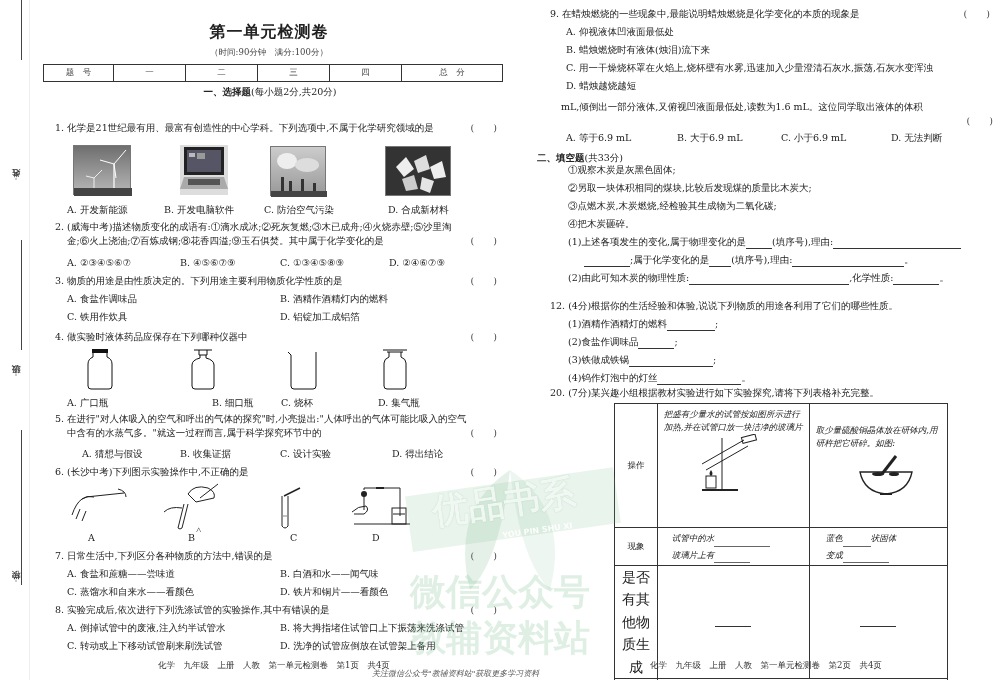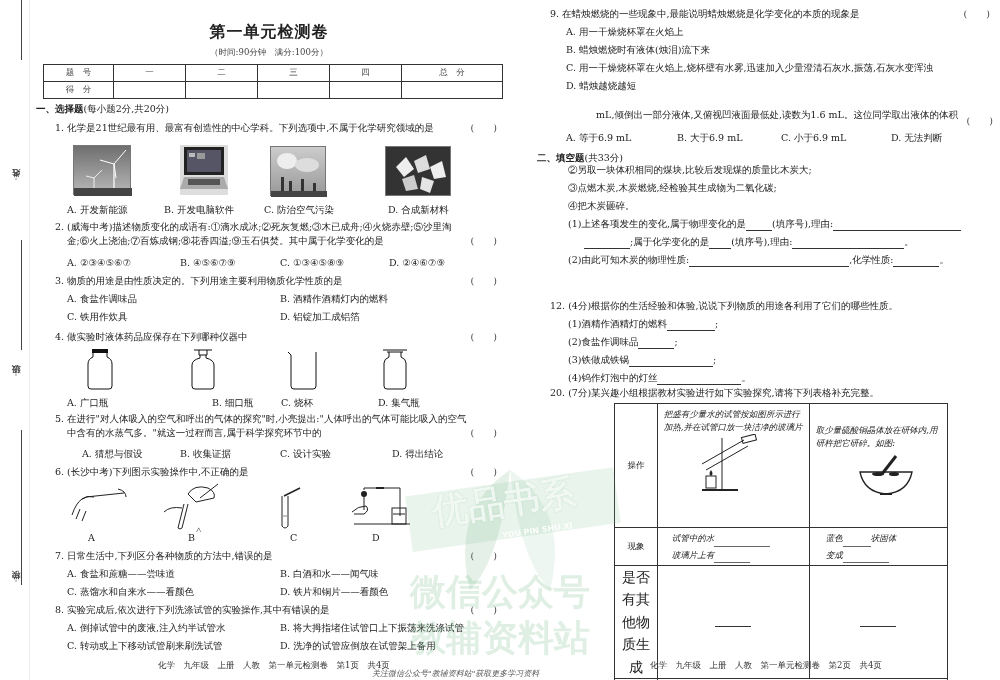--- a/index.html
+++ b/index.html
@@ -12,21 +12,21 @@
 
   .page { position: absolute; top: 0; }
   .page-left { left: 34px; width: 470px; }
 
   .title { text-align: center; font-size: 16px; font-weight: bold; margin-top: 22px; letter-spacing: 1px; }
   .subtitle { text-align: center; font-size: 8.5px; color: #444; margin-top: 4px; }
 
   table.score { border-collapse: collapse; width: 460px; margin: 5px 0 0 9px; font-size: 8.5px; }
   table.score td { border: 1px solid #333; height: 17px; text-align: center; color: #444; }
 
-  .section { font-weight: bold; font-size: 9.5px; margin-top: 4px; }
+  .section { font-weight: bold; font-size: 9.5px; margin-top: 4px; text-align: center; }
   .section span { font-weight: normal; }
 
   .q { position: absolute; line-height: 1.45; }
   .paren { position: absolute; right: 0; color: #444; }
 
   .img-box { display: inline-block; background: #999; border: 1px solid #777; }
   .blank { display: inline-block; border-bottom: 1px solid #333; height: 10px; vertical-align: bottom; }
   .blank.faint { border-bottom-color: #666; }
 
   .footer { position: absolute; top: 660px; font-size: 8.5px; color: #333; white-space: nowrap; }
@@ -56,28 +56,20 @@
   <table class="score">
     <tbody>
         <tr>
       <td style="width:70px">题　号</td>
       <td style="width:72px">一</td>
       <td style="width:72px">二</td>
       <td style="width:72px">三</td>
       <td style="width:72px">四</td>
       <td>总　分</td>
     </tr>
-    <tr>
-      <td>得　分</td>
-      <td></td>
-      <td></td>
-      <td></td>
-      <td></td>
-      <td></td>
-    </tr>
   </tbody>
     </table>
   <div class="section" style="margin-left:2px"><b>一、选择题</b><span>(每小题2分,共20分)</span></div>
 </div>
 
 <div class="q" style="left:55px; top:121px; width:442px;">
   <div>1. 化学是21世纪最有用、最富有创造性的中心学科。下列选项中,不属于化学研究领域的是</div>
   <span class="paren" style="top:0"><span>(　　)</span></span>
 </div>
 <div>
@@ -255,40 +247,41 @@
   <span style="position:absolute; left:213px; top:18px; white-space:nowrap;">D. 洗净的试管应倒放在试管架上备用</span>
 </div>
 
 <div class="footer" style="left:158px;">化学　九年级　上册　人教　第一单元检测卷　第1页　共4页</div>
 
 <div class="q" style="left:550px; top:7px; width:440px;">
   <div>9. 在蜡烛燃烧的一些现象中,最能说明蜡烛燃烧是化学变化的本质的现象是</div>
   <span class="paren" style="top:0"><span>(　　)</span></span>
 </div>
 <div class="q" style="left:566px; top:25px; width:430px;">
-  <div style="height:18px">A. 用一干燥烧杯罩在火焰上</div>
+  <div style="height:18px">A. 仰视液体凹液面最低处</div>
   <div style="height:18px">B. 蜡烛燃烧时有液体(烛泪)流下来</div>
   <div style="height:18px; white-space:nowrap;">C. 用一干燥烧杯罩在火焰上,烧杯壁有水雾,迅速加入少量澄清石灰水,振荡,石灰水变浑浊</div>
   <div style="height:18px">D. 蜡烛越烧越短</div>
 </div>
 
 <div class="q" style="left:547px; top:97px; width:446px;">
-  <div style="padding-left:14px; margin-top:11px;text-align:center;">mL,倾倒出一部分液体,又俯视凹液面最低处,读数为1.6 mL。这位同学取出液体的体积</div>
+  <div style="padding-left:14px; margin-top:3px;">mL,倾倒出一部分液体,又俯视凹液面最低处,读数为1.6 mL。这位同学取出液体的体积</div>
   <span class="paren" style="top:17px"><span>(　　)</span></span>
 </div>
 <div class="q" style="left:566px; top:131px;">
   <span style="position:absolute; left:0; white-space:nowrap;">A. 等于6.9 mL</span>
   <span style="position:absolute; left:111px; white-space:nowrap;">B. 大于6.9 mL</span>
   <span style="position:absolute; left:215px; white-space:nowrap;">C. 小于6.9 mL</span>
   <span style="position:absolute; left:325px; white-space:nowrap;">D. 无法判断</span>
 </div>
 
 <div class="section q" style="left:537px; top:147px;"><b>二、填空题</b><span>(共33分)</span></div>
 
 <div class="q" style="left:550px; top:163px; width:440px;">
+  <div style="padding-left:18px; height:18px">①观察木炭是灰黑色固体;</div>
   <div style="padding-left:18px; height:18px">②另取一块体积相同的煤块,比较后发现煤的质量比木炭大;</div>
   <div style="padding-left:18px; height:18px">③点燃木炭,木炭燃烧,经检验其生成物为二氧化碳;</div>
   <div style="padding-left:18px; height:18px">④把木炭砸碎。</div>
   <div style="padding-left:18px; height:18px; white-space:nowrap;">
     <span>(1)上述各项发生的变化,属于物理变化的是</span><span class="blank" style="width:26px"></span><span>(填序号),理由:</span><span class="blank" style="width:128px"></span>
   </div>
   <div style="padding-left:34px; height:18px; white-space:nowrap;">
     <span class="blank" style="width:46px"></span><span>;属于化学变化的是</span><span class="blank" style="width:22px"></span><span>(填序号),理由:</span><span class="blank" style="width:112px"></span><span>。</span>
   </div>
   <div style="padding-left:18px; height:18px; white-space:nowrap;">

